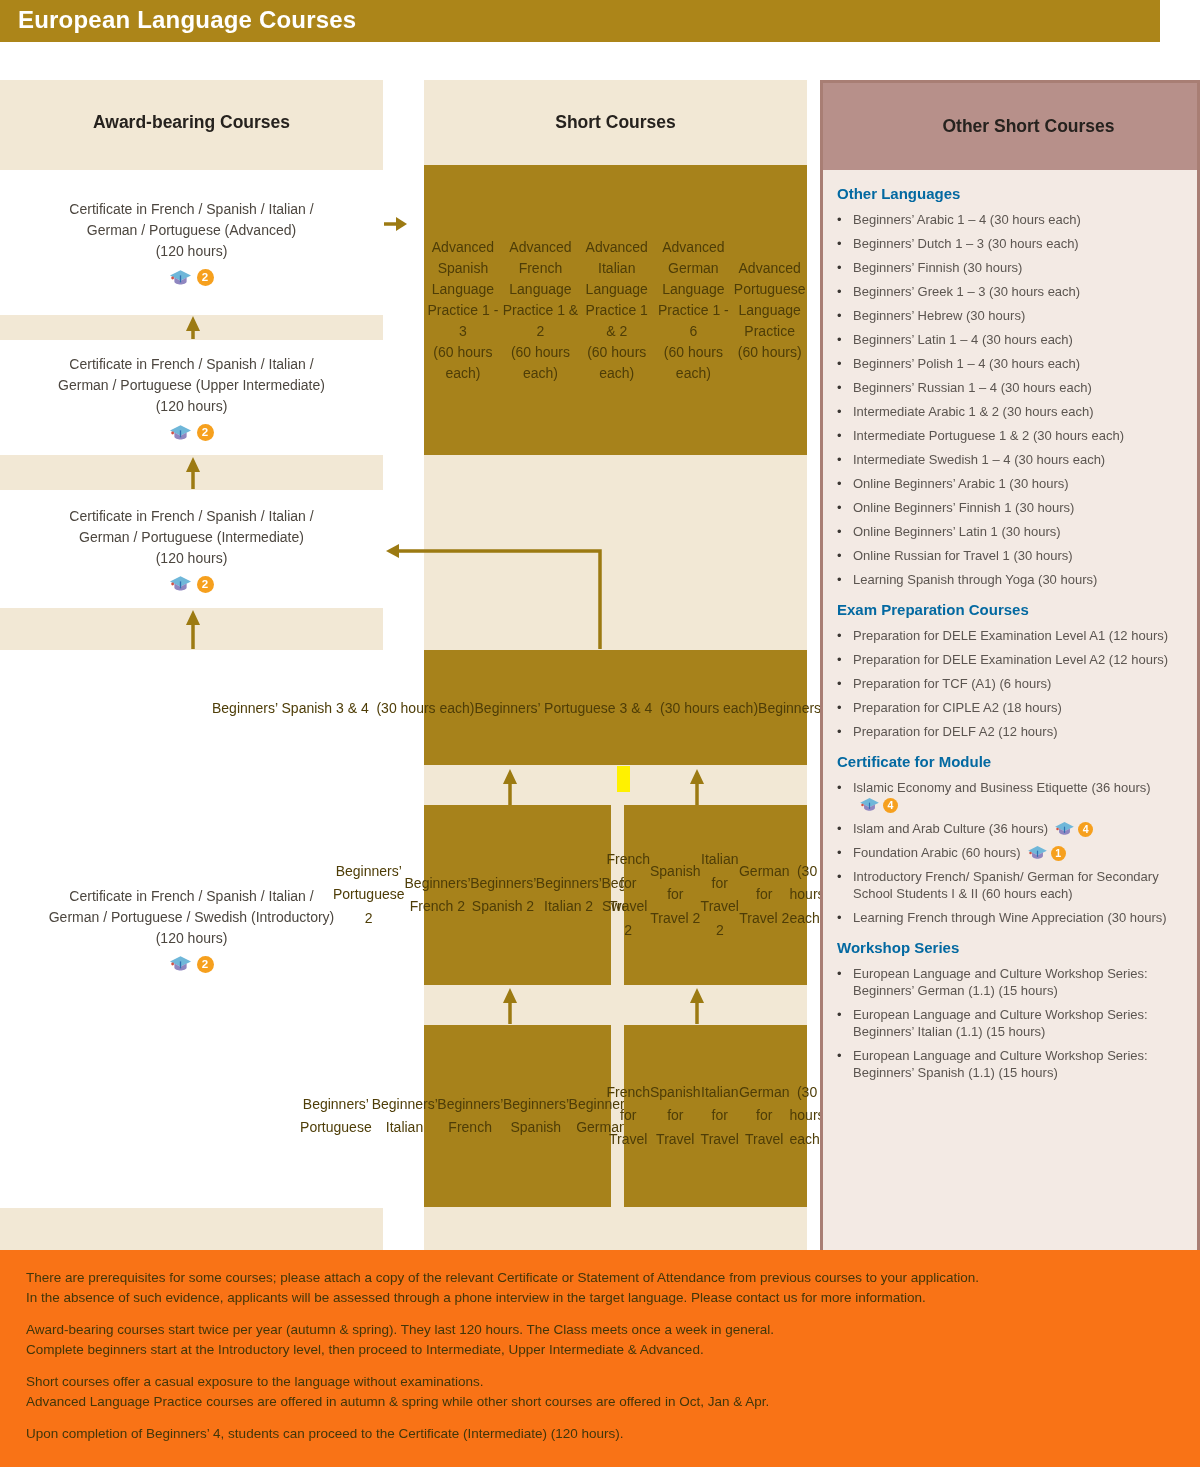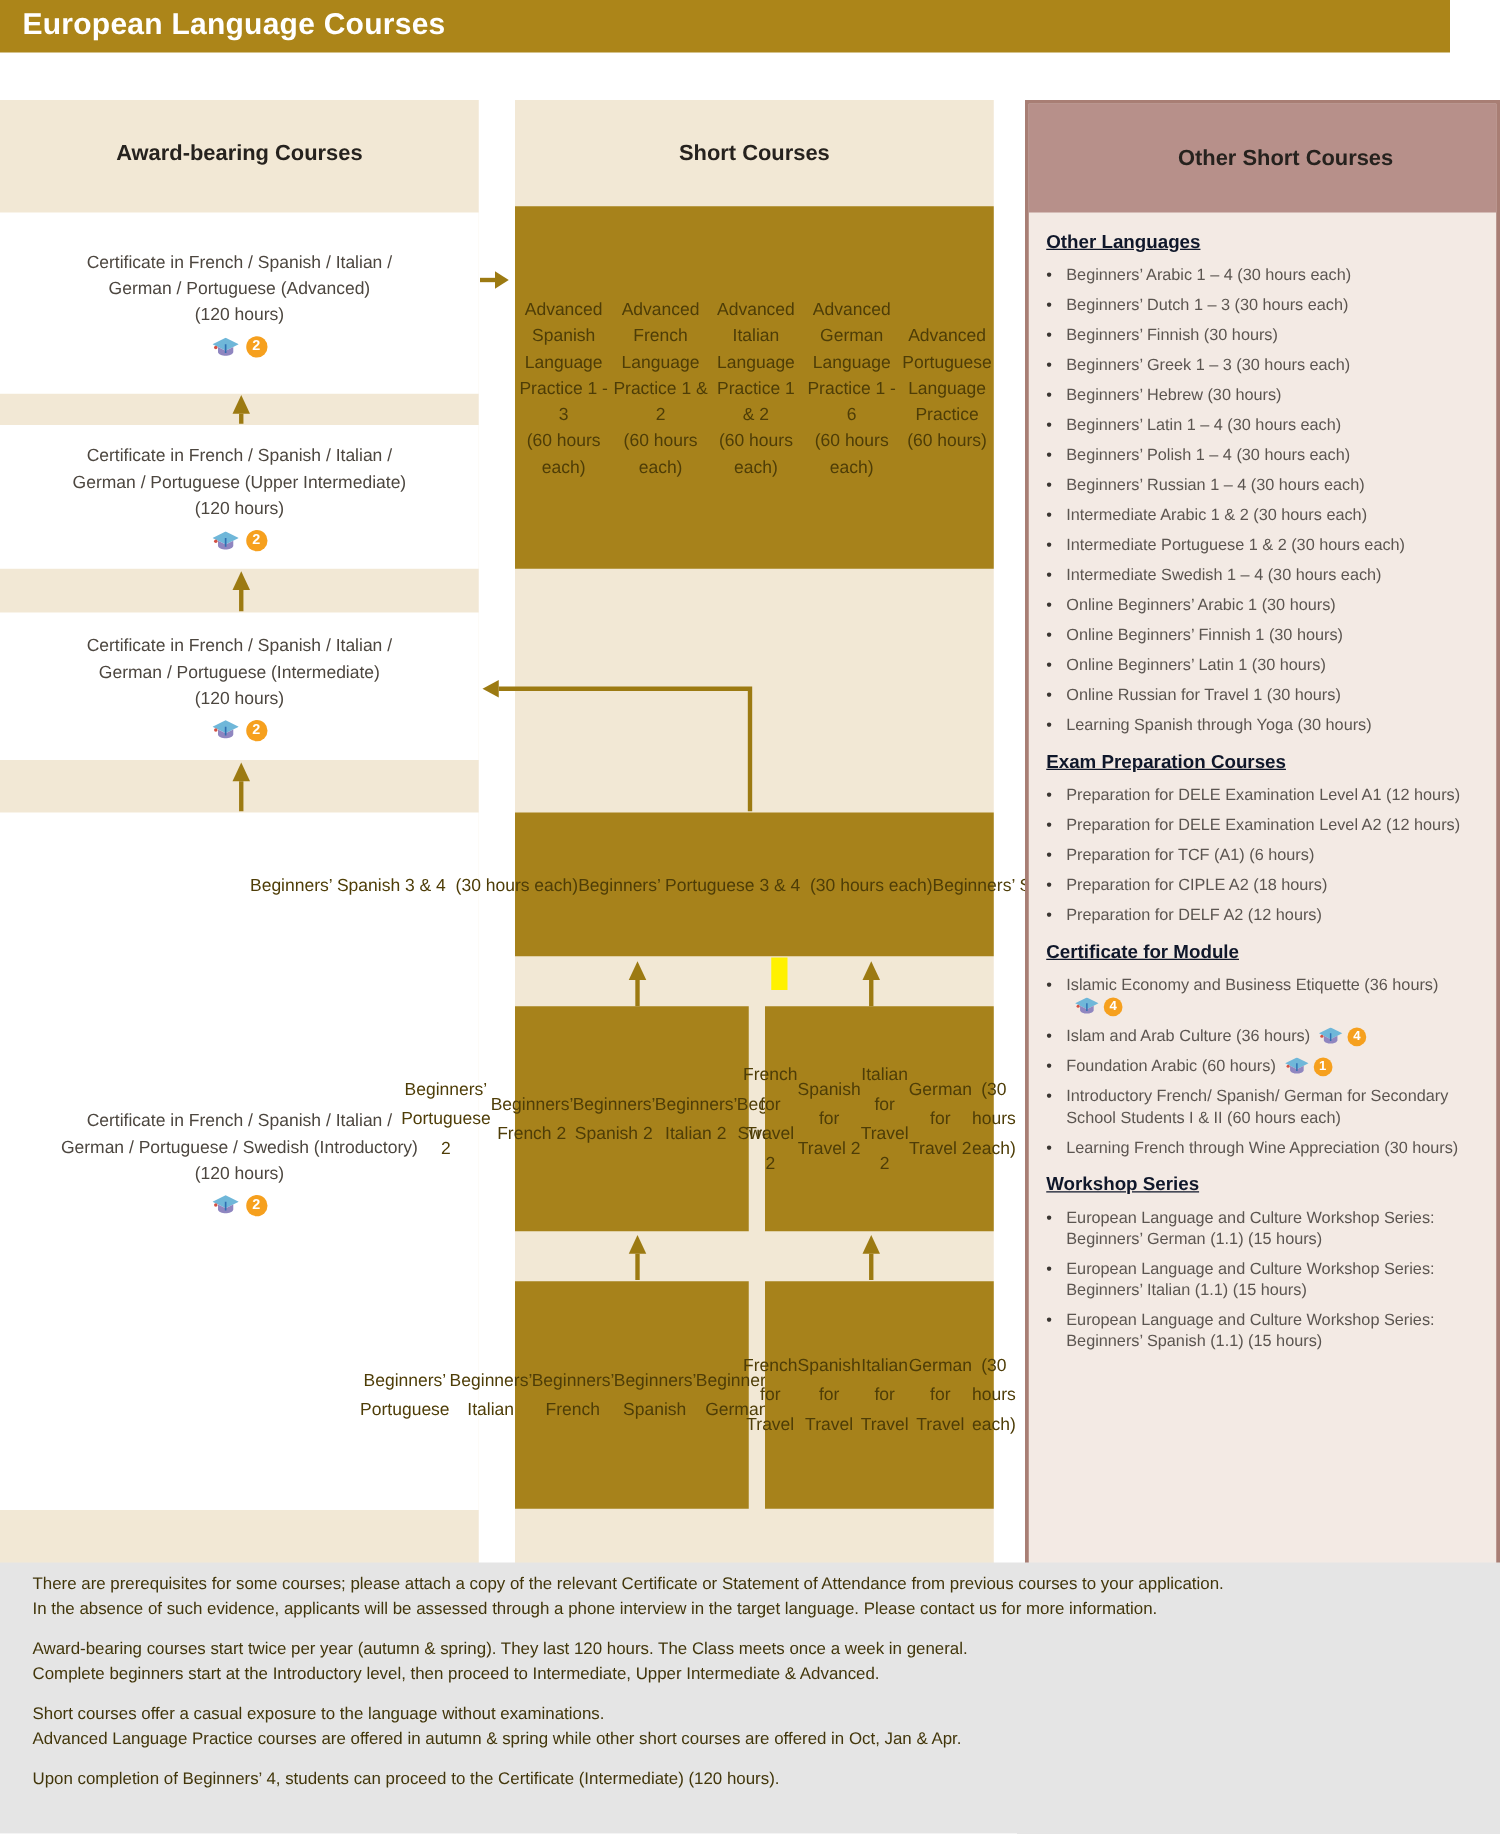--- a/index.html
+++ b/index.html
@@ -4,21 +4,21 @@
 <style>
   html,body{margin:0;padding:0;background:#ffffff;}
   .page{position:relative;width:1200px;height:1467px;background:#ffffff;overflow:hidden;
         font-family:"Liberation Sans", sans-serif;}
   
   .topbar{position:absolute;left:0;top:0;width:1160px;height:42px;background:#AC8519;}
   .topbar h1{margin:0;padding:6px 0 0 18px;font-size:24px;font-weight:bold;color:#ffffff;letter-spacing:.2px;}
   
   .col{position:absolute;top:80px;height:1308px;box-sizing:border-box;}
   .col-award{left:0;width:383px;background:#F2E8D5;}
-  .col-short{left:412px;width:383px;background:#F2E8D5;}
+  .col-short{left:424px;width:383px;background:#F2E8D5;}
   .col-other{left:820px;width:380px;background:#F3EAE4;border:3px solid #A87E74;}
   .col-head-label{position:absolute;top:32px;left:0;right:0;text-align:center;
                   font-size:17.5px;font-weight:bold;color:#26221E;}
   
   .cert{position:absolute;left:0;width:383px;background:#ffffff;color:#4C463F;font-size:14px;
         display:flex;flex-direction:column;align-items:center;justify-content:center;text-align:center;}
   .cert .ln{line-height:21px;}
   .box-a{top:90px;height:145px;}
   .box-b{top:260px;height:115px;}
   .box-c{top:410px;height:118px;}
@@ -37,33 +37,33 @@
   .gbox2 .ln{line-height:28px;white-space:pre;}
   .gbox3{left:0;top:725px;width:187px;height:180px;}
   .gbox4{left:200px;top:725px;width:183px;height:180px;}
   .gbox5{left:0;top:945px;width:187px;height:182px;}
   .gbox6{left:200px;top:945px;width:183px;height:182px;}
   .gbox3 .ln,.gbox4 .ln,.gbox5 .ln,.gbox6 .ln{line-height:23.5px;}
   
   .other-head{height:87px;background:#B7908A;display:flex;align-items:center;justify-content:center;}
   .other-head .lbl{font-size:17.5px;font-weight:bold;color:#26221E;margin-left:37px;}
   .other-body{padding:15px 10px 0 14px;color:#5B5550;font-size:13px;}
-  .other-body h3{margin:13px 0 9px;font-size:15px;color:#0f172a;text-decoration:underline;}
+  .other-body h3{margin:13px 0 9px;font-size:15px;color:#0369a1;}
   .other-body section:first-child h3{margin-top:0;}
   .other-body ul{list-style:none;margin:0;padding:0;}
   .other-body li{display:flex;margin-bottom:7px;line-height:17px;}
   .bullet{width:16px;flex:none;color:#3A3632;}
   .itxt{flex:1;}
   .tag{display:inline-flex;align-items:center;gap:4px;margin-left:7px;vertical-align:-3px;}
   
   .connectors{position:absolute;left:0;top:0;width:1200px;height:1250px;pointer-events:none;}
   .highlight{position:absolute;left:617px;top:766px;width:13px;height:26px;background:#FFF100;}
   
-  .footer{position:absolute;left:0;top:1250px;width:1200px;height:217px;background:#e5e5e5;
-          color:#42360A;font-size:13.5px;box-sizing:border-box;padding:7px 26px 0 26px;}
+  .footer{position:absolute;left:0;top:1250px;width:1200px;height:217px;background:#f97316;
+          color:#42360A;font-size:13.5px;box-sizing:border-box;padding:18px 26px 0 26px;}
   .footer p{margin:0 0 13px;line-height:19.5px;}
   .cap{display:inline-block;}
 </style>
 </head>
 <body>
 
 <div class="page">
 
   <header class="topbar">
     <h1>European Language Courses</h1>

